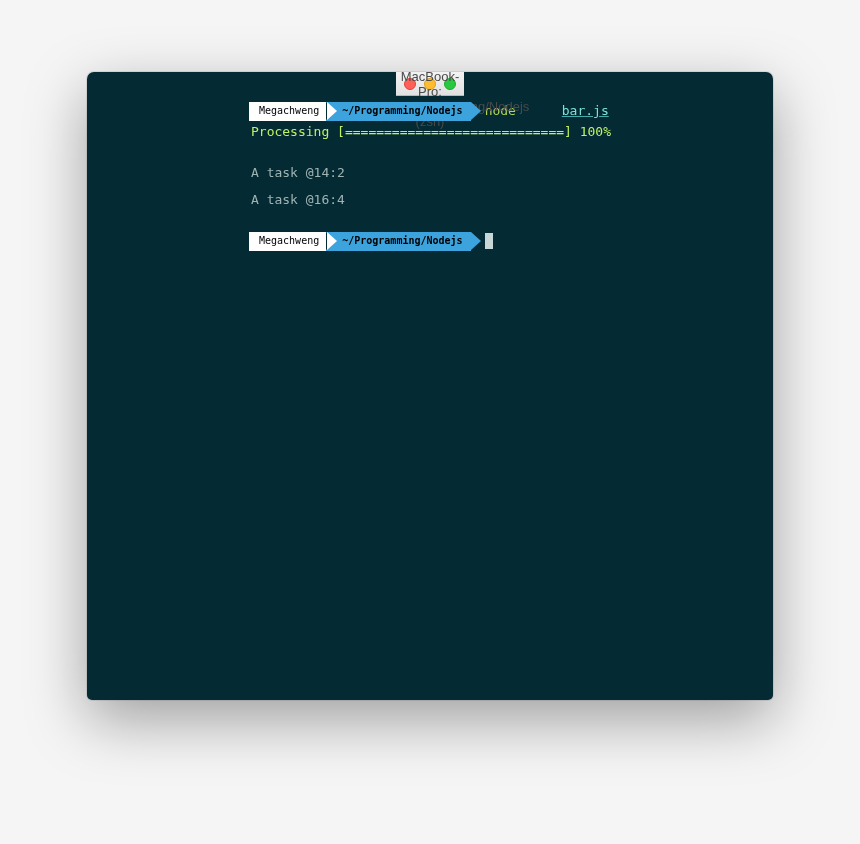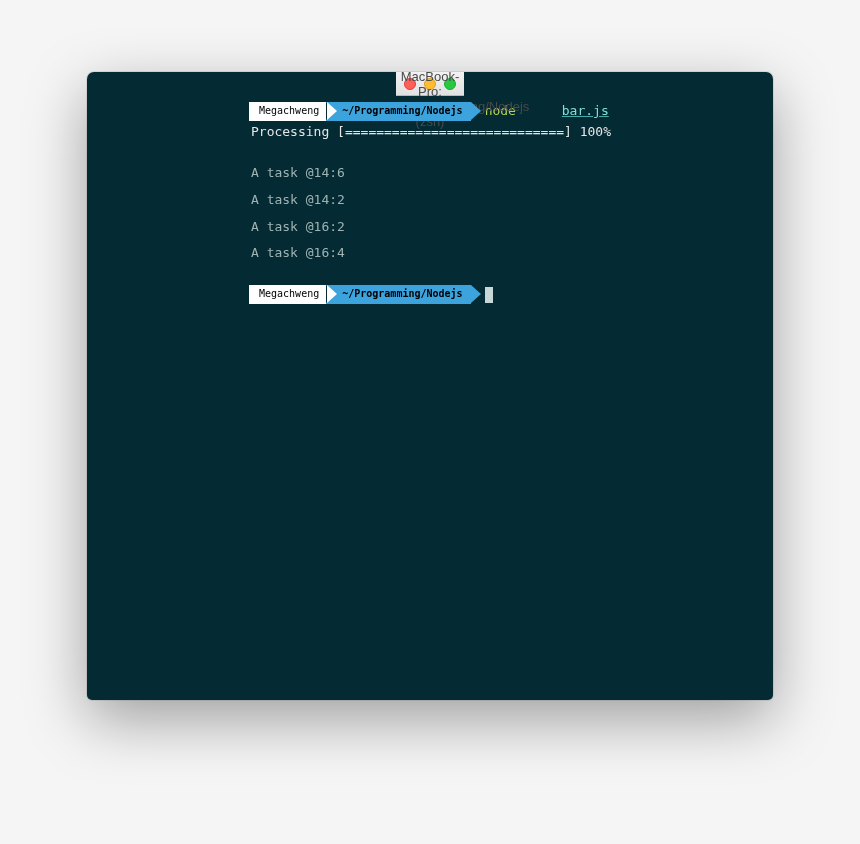--- a/index.html
+++ b/index.html
@@ -112,21 +112,21 @@
       margin-left: 14px;
       color: #b3d455;
     }
     .cmd .arg {
       color: #7fe1d7;
       text-decoration: underline;
       text-decoration-color: #4aa;
       margin-left: 38px;
     }
     .output-line {
-      color: #e5e5e5;
+      color: #bef264;
       padding-left: 2px;
     }
     .taskline {
       color: #9fb3b3;
       padding-left: 2px;
       margin: 8px 0 8px 0;
     }
     .cursor {
       display: inline-block;
       width: 8px;
@@ -163,23 +163,21 @@
       </span>
       <span class="cmd">
         <span>node</span>
         <span> </span><span class="arg">bar.js</span>
       </span>
     </div>
 
     <div class="line output-line">Processing [============================] 100%</div>
 
     <div class="blankspacer"></div>
-    <div class="line taskline">A task @14:6</div>
     <div class="line taskline">A task @14:2</div>
-    <div class="line taskline">A task @16:2</div>
     <div class="line taskline">A task @16:4</div>
     <div class="blankspacer"></div>
 
     <div class="prompt-line">
       <span class="seg user">
         <span>Megachweng</span>
         <span class="arrow-after"></span>
       </span>
       <span class="seg path">
         <span class="arrow-inset"></span>

